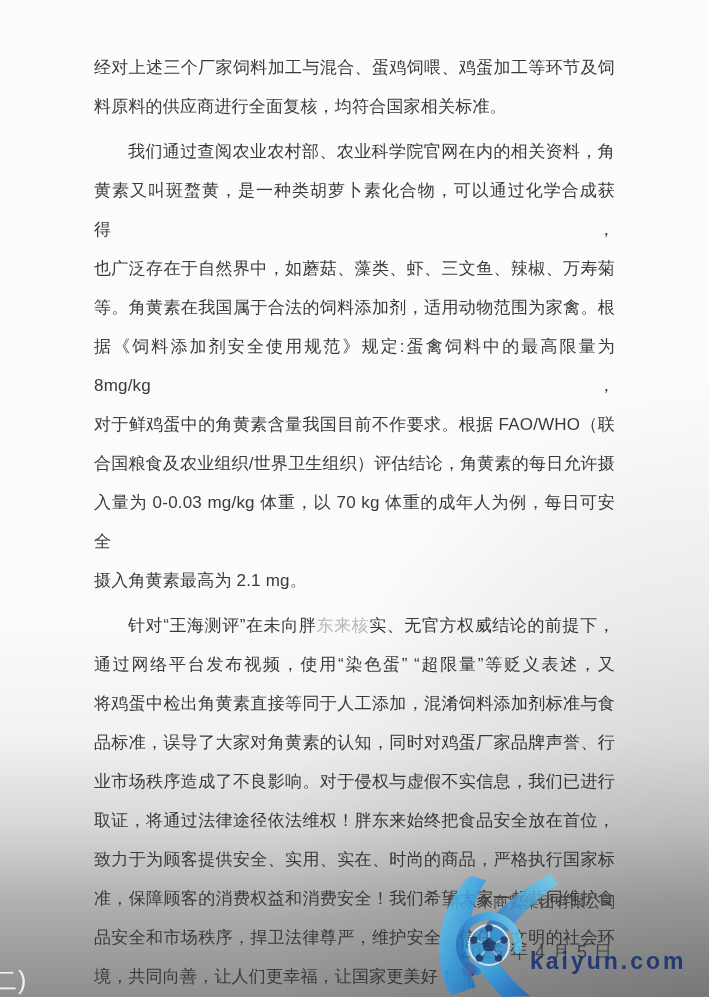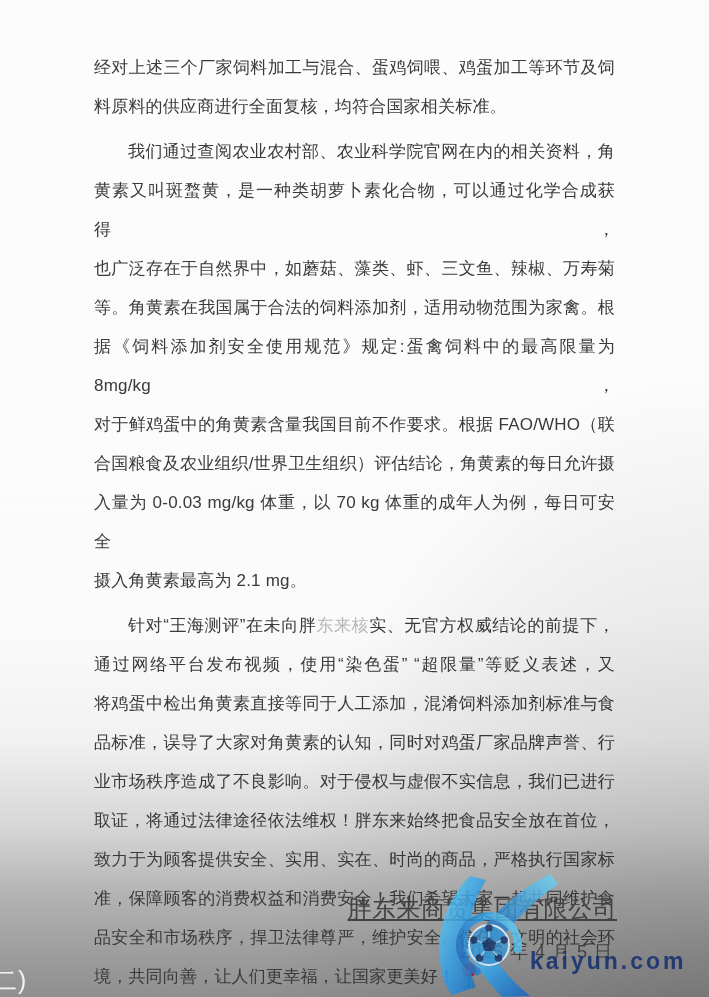--- a/index.html
+++ b/index.html
@@ -56,22 +56,22 @@
     content: "";
     position: absolute; top: 14px; left: 8px;
     width: 2px; height: 11px;
     background: #3e7d3a;
     box-shadow: -4px 3px 0 -0.5px #4f9048, 4px 3px 0 -0.5px #4f9048;
   }
 
   
   .sig-company {
     position: absolute; top: 893px; right: 92px;
-    font-size: 24px; letter-spacing: 0.5px;
-    color: #424242; z-index: 1; text-decoration: underline;
+    font-size: 15px; letter-spacing: 0.5px;
+    color: #424242; z-index: 1;
   }
   .sig-date {
     position: absolute; top: 940px; right: 96px;
     font-size: 18px; letter-spacing: 1px;
     color: #424242; z-index: 1;
   }
 
   
   .wm-logo {
     position: absolute; left: 420px; top: 872px;

